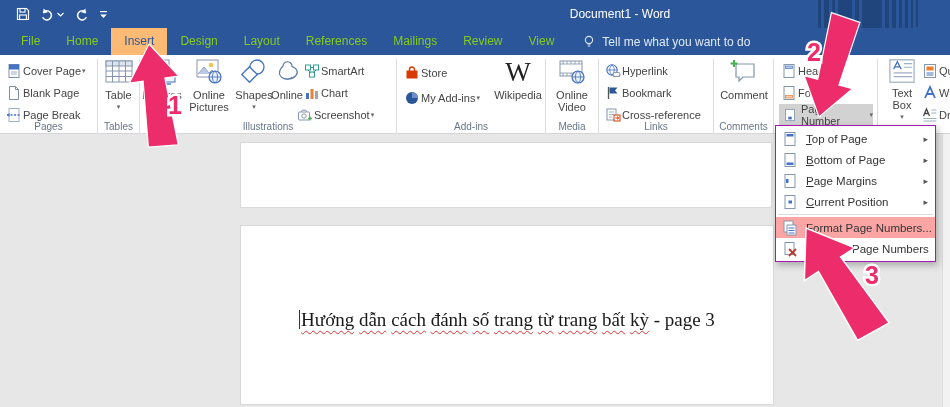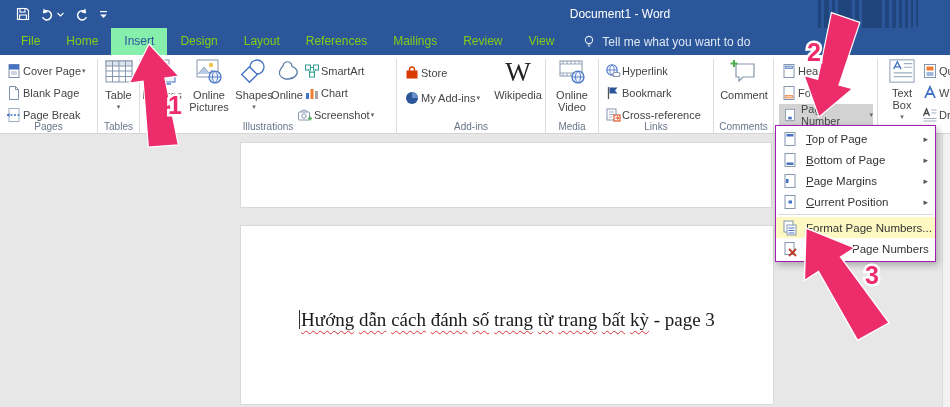--- a/index.html
+++ b/index.html
@@ -14,21 +14,21 @@
   .title{position:absolute;left:540px;top:0;width:160px;height:28px;line-height:28px;
          text-align:center;color:#fff;font-size:12px;white-space:nowrap;}
   .bars{position:absolute;left:818px;top:0;width:132px;height:60px;display:flex;
         align-items:flex-start;gap:3px;overflow:hidden;}
   .bars div{background:rgba(10,30,62,.32);border-radius:0 0 2px 2px;}
 
   
   .tabrow{position:absolute;left:0;top:28px;right:0;height:27px;background:#2b579a;
           display:flex;align-items:stretch;padding-left:8px;}
   .tab{padding:0 13px;line-height:27px;font-size:12px;color:#84cc16;white-space:nowrap;cursor:default;}
-  .tab.active{background:#86efac;color:#2b579a;}
+  .tab.active{background:#fdba74;color:#2b579a;}
   .tellme{display:flex;align-items:center;gap:7px;margin-left:16px;color:#dfe8f5;font-size:12px;}
 
   
   .ribbon{position:absolute;left:0;top:55px;right:0;height:78px;background:#fff;
           border-bottom:1px solid #d5d5d5;font-size:11px;color:#444;}
   .grp{position:absolute;top:0;height:78px;}
   .grp-label{position:absolute;bottom:1px;left:0;right:0;text-align:center;
              font-size:10px;color:#68768a;}
   .vdiv{position:absolute;top:4px;height:122px;width:1px;background:#dcdcdc;}
   .sbtn{position:absolute;height:19px;display:flex;align-items:center;gap:1px;
@@ -54,21 +54,21 @@
   .sq{text-decoration:underline wavy #dd3333 1px;text-underline-offset:4px;}
   .scrollbar{position:absolute;right:0;top:0;bottom:0;width:7px;background:#f2f2f2;
              border-left:1px solid #dcdcdc;z-index:1;}
 
   
   .menu{position:absolute;left:775px;top:125px;width:161px;background:#fff;
         border:1px solid #a21caf;box-shadow:2px 3px 7px rgba(0,0,0,.28);
         padding:2px 0;z-index:10;box-sizing:border-box;}
   .mitem{height:21px;display:flex;align-items:center;font-size:11.5px;color:#333;
          padding-left:6px;position:relative;cursor:default;}
-  .mitem.hl{background:#fef9c3;}
+  .mitem.hl{background:#fca5a5;}
   .mitem .mic{width:16px;height:16px;margin-right:8px;flex:0 0 auto;}
   .mitem .mlabel{display:block;}
   .mitem .mlabel::first-letter{text-decoration:underline;}
   .mitem.has-sub::after{content:"▸";position:absolute;right:7px;font-size:9px;color:#555;}
   .msep{height:1px;background:#dadada;margin:2px 2px;}
 
   
   .overlay{position:absolute;left:0;top:0;width:950px;height:407px;z-index:30;pointer-events:none;}
   .num{font-family:"Liberation Sans",sans-serif;font-weight:bold;font-size:25px;
        fill:#ed2d6b;stroke:#fff;stroke-width:5px;paint-order:stroke;text-anchor:middle;}

